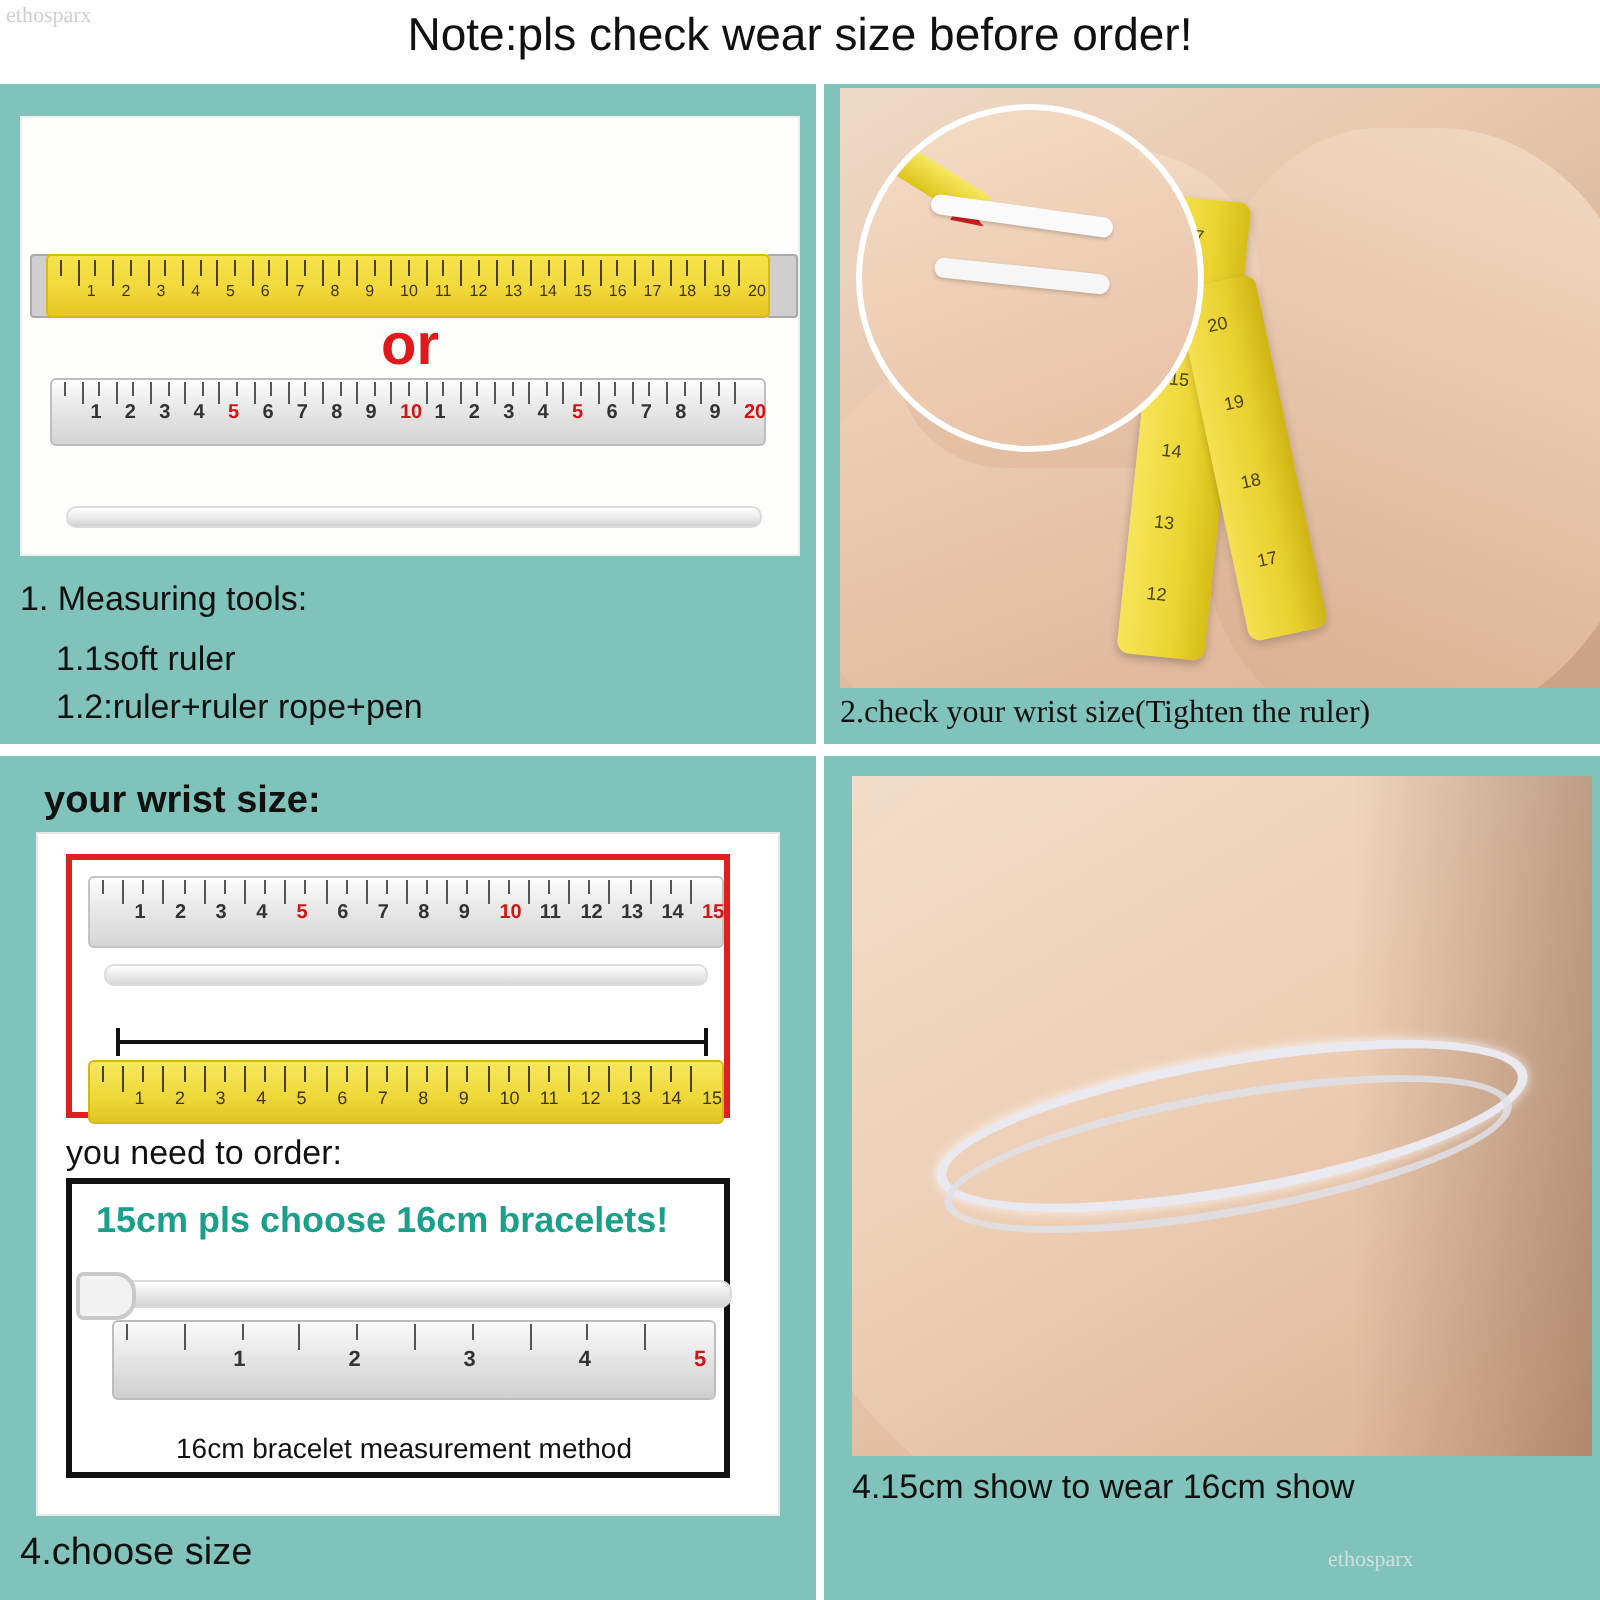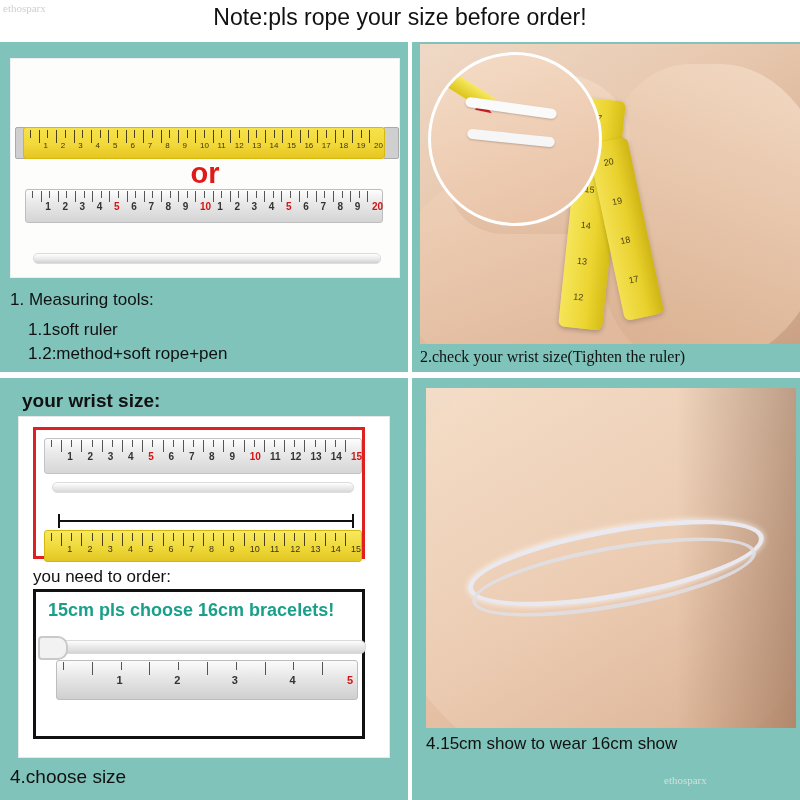--- a/index.html
+++ b/index.html
@@ -412,21 +412,21 @@
     font-family: "Liberation Serif", serif;
   }
 </style>
 </head>
 <body>
 
 <div class="page">
 
   <div class="header-band">
     <div class="watermark-tl">ethosparx</div>
-    <div class="header-title">Note:pls rope your size before order!</div>
+    <div class="header-title">Note:pls check wear size before order!</div>
   </div>
 
   <div class="divider-h"></div>
   <div class="divider-v"></div>
 
   <div class="quad q-tl">
 
     <div class="photo-card-tl">
 
       <div class="tape-soft-end-l"></div>
@@ -568,21 +568,21 @@
       <div class="pen">
         
         
         
       </div>
 
     </div>
 
     <div class="tl-caption tl-c1">1. Measuring tools:</div>
     <div class="tl-caption tl-c2">1.1soft ruler</div>
-    <div class="tl-caption tl-c3">1.2:method+soft rope+pen</div>
+    <div class="tl-caption tl-c3">1.2:ruler+ruler rope+pen</div>
     <div class="watermark-tl2">ethosparx</div>
   </div>
 
   <div class="quad q-tr">
     <div class="photo-tr">
       <div class="tr-hand-a"></div>
       <div class="tr-hand-b"></div>
       <div class="tr-arm"></div>
       <div class="tr-tape" id="tr-tape-nums">
           <div class="trn" style="top:14px">17</div>
@@ -736,20 +736,21 @@
               <div class="tick long" style="left:207.6px"></div>
               <div class="tick" style="left:236.4px"></div>
               <div class="tick long" style="left:265.2px"></div>
               <div class="num" style="left:59.6px">1</div>
               <div class="num" style="left:117.2px">2</div>
               <div class="num" style="left:174.8px">3</div>
               <div class="num" style="left:232.4px">4</div>
               <div class="num red" style="left:290.0px">5</div>
             </div>
         </div>
+        <div class="method-text">16cm bracelet measurement method</div>
       </div>
 
     </div>
 
     <div class="bl-step">4.choose size</div>
   </div>
 
   <div class="quad q-br">
     <div class="photo-br">
       <div class="br-arm"></div>

